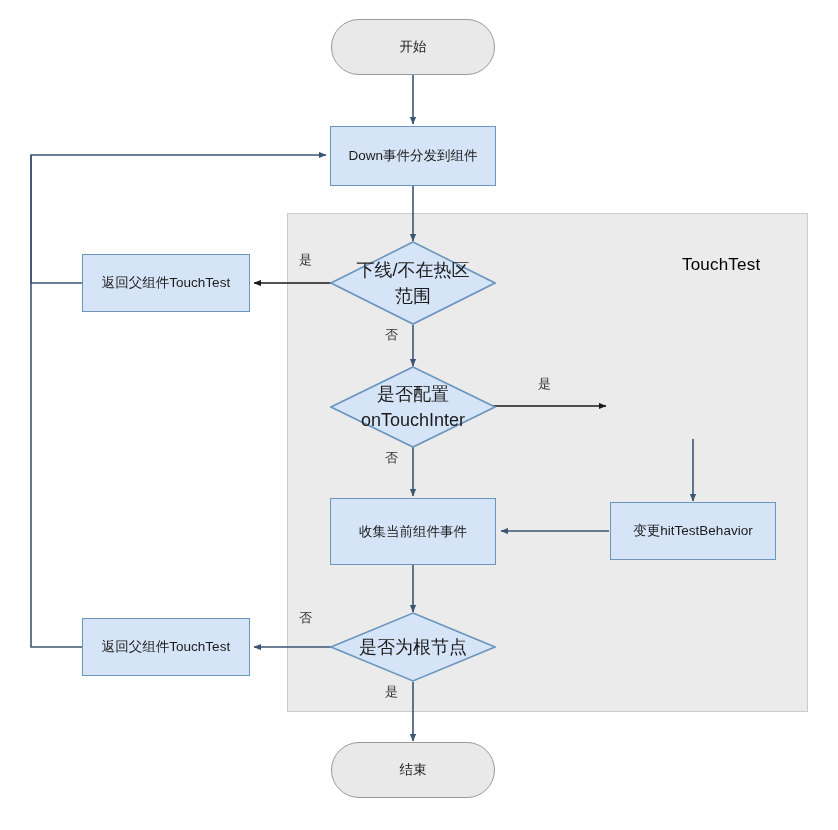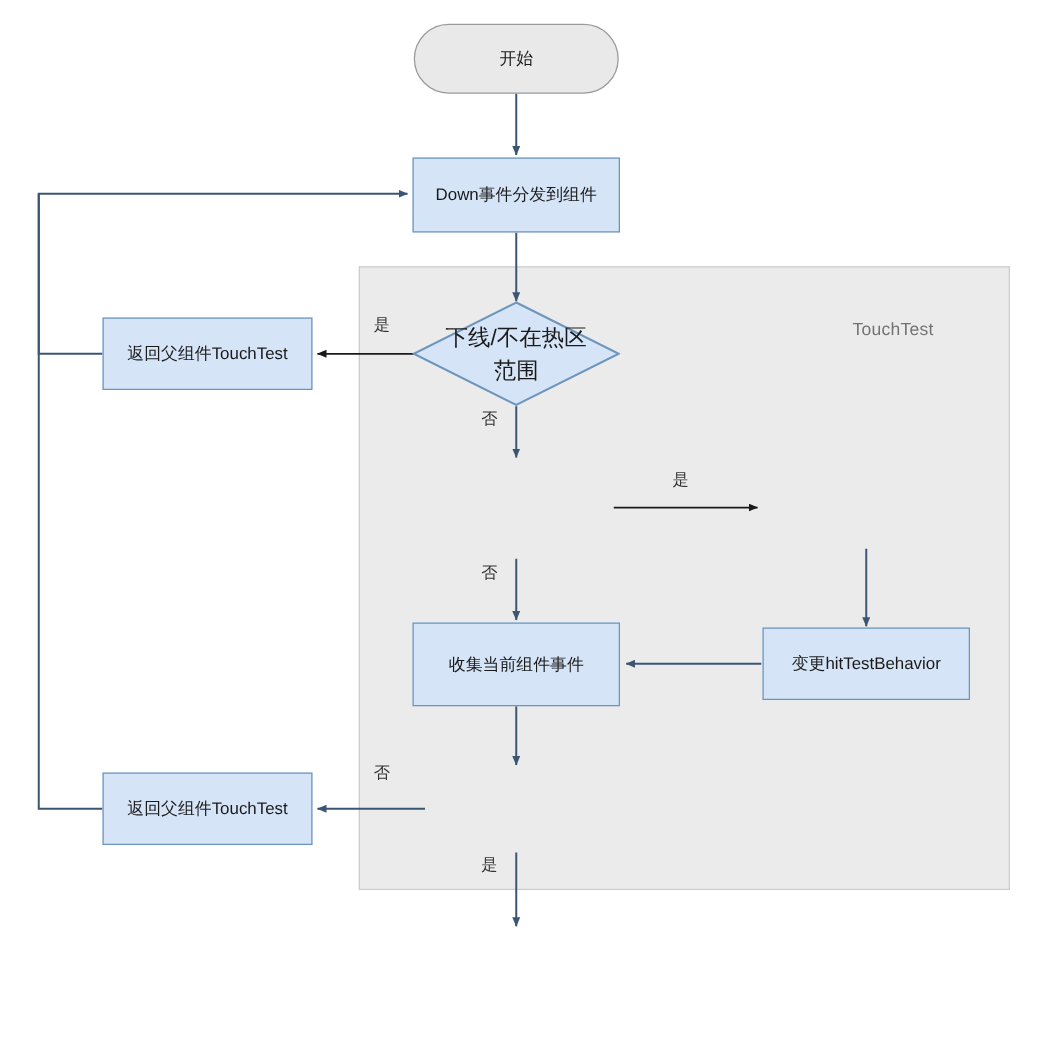--- a/index.html
+++ b/index.html
@@ -19,22 +19,22 @@
     overflow: hidden;
   }
   .group-box {
     position: absolute;
     background: #ebebeb;
     border: 1px solid #cccccc;
     box-sizing: border-box;
   }
   .group-title {
     position: absolute;
-    font-size: 14px;
-    color: #737373;
+    font-size: 17px;
+    color: #000000;
     letter-spacing: 0.2px;
     white-space: nowrap;
     text-align: right;
   }
   .node {
     position: absolute;
     box-sizing: border-box;
     display: flex;
     align-items: center;
     justify-content: center;
@@ -165,35 +165,55 @@
         <div>下线/不在热区</div>
         <div>范围</div>
       </div>
     </div>
   </div>
 
   <div class="node process" style="left:82px; top:254px; width:168px; height:58px;">
     <span>返回父组件TouchTest</span>
   </div>
 
+  <div class="diamond-wrap" style="left:330px; top:366px; width:166px; height:82px;">
+    <svg class="shape" viewBox="0 0 166 82" preserveAspectRatio="none">
+      <polygon points="83,1 165,41 83,81 1,41" fill="#d6e4f7" stroke="#6b95bd" stroke-width="1.6"></polygon>
+    </svg>
+    <div class="dlabel">
+      <div>
+        <div>是否配置</div>
+        <div>onTouchInter</div>
+      </div>
+    </div>
+  </div>
 
 
   <div class="node process" style="left:610px; top:502px; width:166px; height:58px;">
     <span>变更hitTestBehavior</span>
   </div>
 
   <div class="node process" style="left:330px; top:498px; width:166px; height:67px;">
     <span>收集当前组件事件</span>
   </div>
 
+  <div class="diamond-wrap" style="left:330px; top:612px; width:166px; height:70px;">
+    <svg class="shape" viewBox="0 0 166 70" preserveAspectRatio="none">
+      <polygon points="83,1 165,35 83,69 1,35" fill="#d6e4f7" stroke="#6b95bd" stroke-width="1.6"></polygon>
+    </svg>
+    <div class="dlabel">是否为根节点</div>
+  </div>
 
   <div class="node process" style="left:82px; top:618px; width:168px; height:58px;">
     <span>返回父组件TouchTest</span>
   </div>
 
+  <div class="node terminator" style="left:331px; top:742px; width:164px; height:56px;">
+    <span>结束</span>
+  </div>
 
   <div class="edge-label" style="left:299px; top:251px;">是</div>
   <div class="edge-label" style="left:385px; top:326px;">否</div>
   <div class="edge-label" style="left:538px; top:375px;">是</div>
   <div class="edge-label" style="left:385px; top:449px;">否</div>
   <div class="edge-label" style="left:299px; top:609px;">否</div>
   <div class="edge-label" style="left:385px; top:683px;">是</div>
 
 </div>
 

